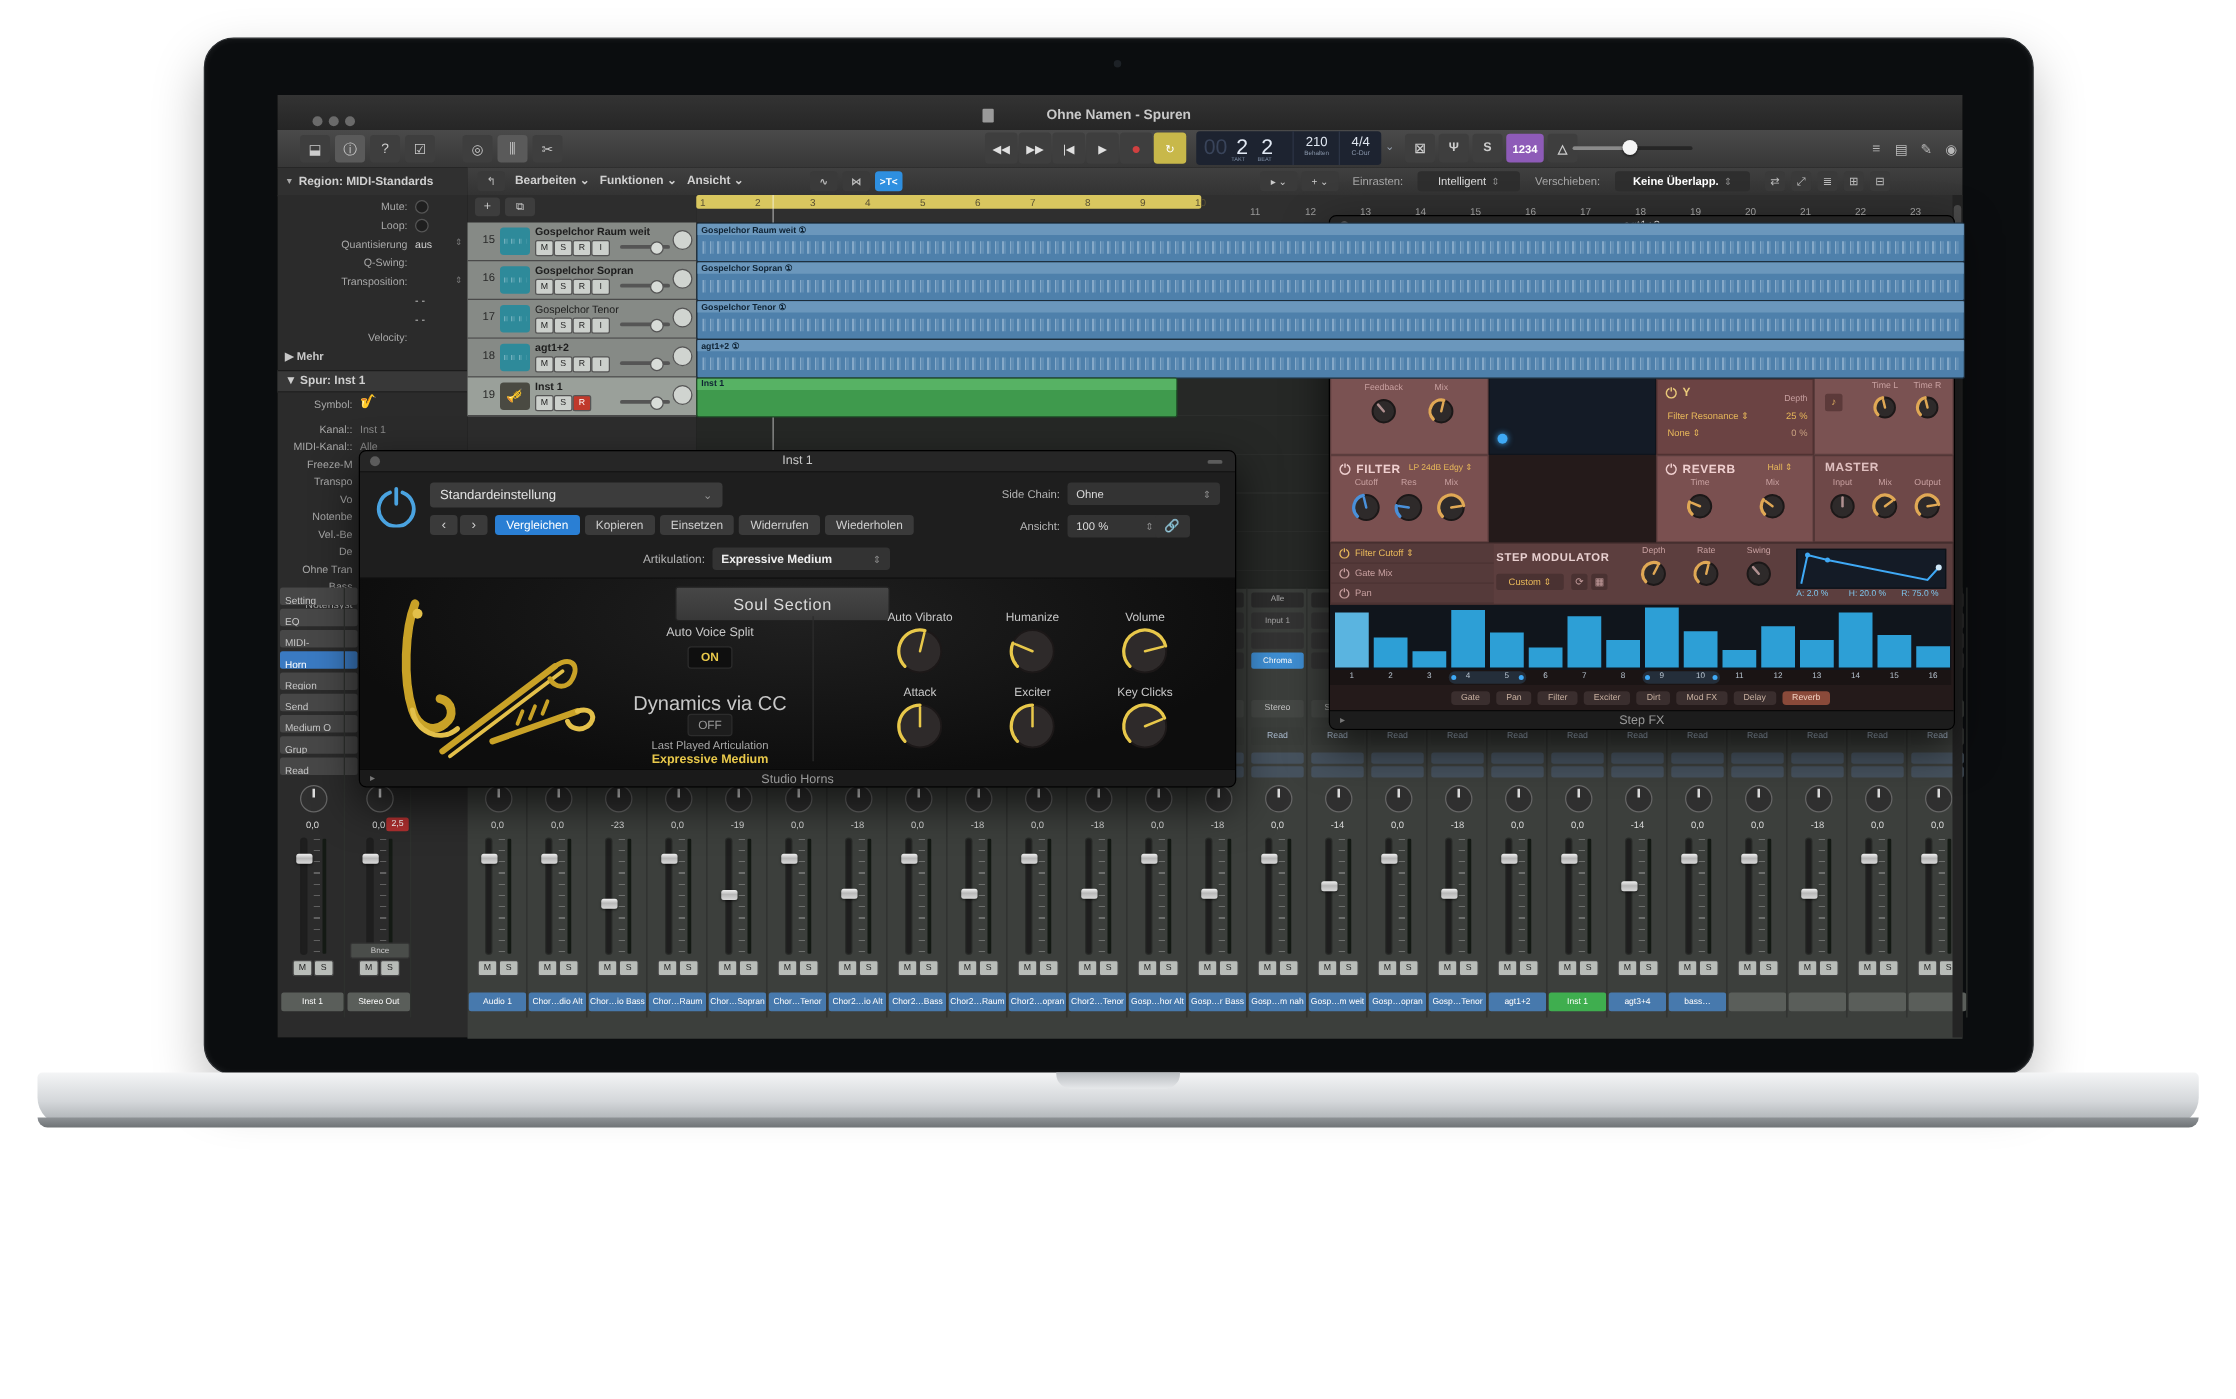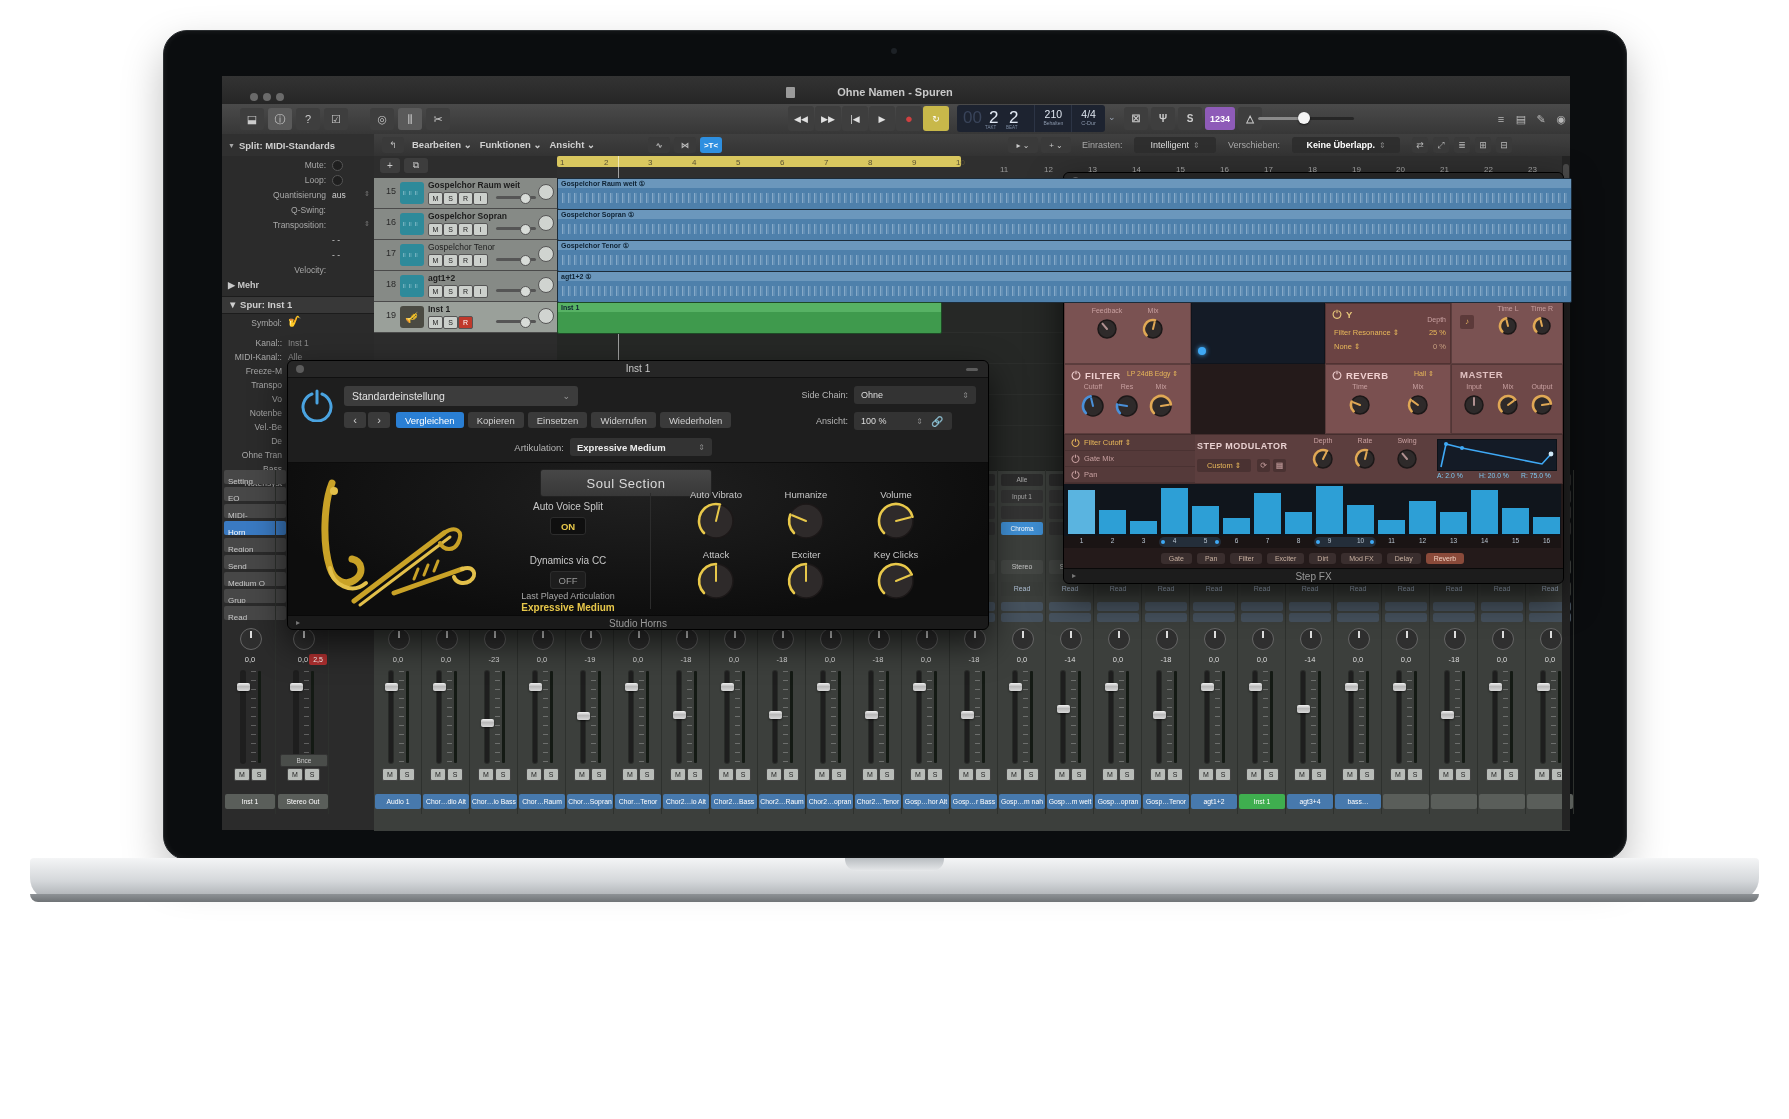--- a/index.html
+++ b/index.html
@@ -92,21 +92,21 @@
   </div>
   <div id="tb-faricons" class="abs" style="left:1494px;top:108px;height:22px;display:flex;gap:6px;">
       <div class="chip" style="width: 14px; height: 22px; color: rgb(184, 184, 184); font-size: 11px;">≡</div>
       <div class="chip" style="width: 14px; height: 22px; color: rgb(184, 184, 184); font-size: 11px;">▤</div>
       <div class="chip" style="width: 14px; height: 22px; color: rgb(184, 184, 184); font-size: 11px;">✎</div>
       <div class="chip" style="width: 14px; height: 22px; color: rgb(184, 184, 184); font-size: 11px;">◉</div>
     </div>
 
   <div class="abs" style="left:222px;top:134px;width:152px;height:22px;background:#303030;border-right:1px solid #191919;border-bottom:1px solid #1d1d1d;display:flex;align-items:center;">
     <span style="color:#a8a8a8;font-size:7px;margin:0 4px 0 6px;">▼</span>
-    <span class="txt" style="font-size:9.5px;font-weight:bold;color:#cfcfcf;">Split: MIDI-Standards</span>
+    <span class="txt" style="font-size:9.5px;font-weight:bold;color:#cfcfcf;">Region: MIDI-Standards</span>
   </div>
   <div class="abs" style="left:374px;top:134px;width:1196px;height:22px;background:linear-gradient(180deg,#404040,#333);border-bottom:1px solid #1d1d1d;"></div>
   <div class="abs chip" style="left:382px;top:137px;width:22px;height:16px;background:#3a3a3a;color:#bbb;font-size:9px;">↰</div>
   <div id="tb-menus" class="abs" style="left:412px;top:137px;height:16px;display:flex;gap:8px;">
       <div style="font-size: 9.5px; font-weight: bold; color: rgb(208, 208, 208); line-height: 16px;">Bearbeiten ⌄</div>
       <div style="font-size: 9.5px; font-weight: bold; color: rgb(208, 208, 208); line-height: 16px;">Funktionen ⌄</div>
       <div style="font-size: 9.5px; font-weight: bold; color: rgb(208, 208, 208); line-height: 16px;">Ansicht ⌄</div>
     </div>
   <div id="tb-toolicons" class="abs" style="left:648px;top:137px;height:16px;display:flex;gap:4px;">
       <div class="chip" style="width: 22px; height: 16px; background: rgb(58, 58, 58); color: rgb(187, 187, 187); font-size: 8px; font-weight: bold;">∿</div>
@@ -792,27 +792,27 @@
           <line x1="120" y1="106" x2="124" y2="96" stroke-width="3"></line>
           <line x1="130" y1="102" x2="134" y2="92" stroke-width="3"></line>
           <line x1="140" y1="98" x2="144" y2="88" stroke-width="3"></line>
         </g>
       </svg>
       <div style="position:absolute;left:362px;top:30px;width:1px;height:116px;background:#2c2c2c;"></div>
       <div class="abs txt" style="left:200px;top:38px;width:160px;text-align:center;font-size:10px;color:#c8c8c8;">Auto Voice Split</div>
       <div class="chip" style="position:absolute;left:262px;top:54px;width:34px;height:16px;background:#0f0f0f;border:1px solid #2c2c2c;">
         <span style="font-size:9.5px;font-weight:bold;color:#e8c84a;">ON</span>
       </div>
-      <div class="abs txt" style="left:200px;top:92px;width:160px;text-align:center;font-size:10px;color:#c8c8c8;">Dynamics via CC</div>
+      <div class="abs txt" style="left:200px;top:92px;width:160px;text-align:center;font-size:16px;color:#c8c8c8;">Dynamics via CC</div>
       <div class="chip" style="position:absolute;left:262px;top:108px;width:34px;height:16px;background:#1d1d1d;border:1px solid #2c2c2c;">
         <span style="font-size:9.5px;color:#9a9a9a;">OFF</span>
       </div>
       <div class="abs txt" style="left:180px;top:128px;width:200px;text-align:center;font-size:9px;color:#a8a8a8;">Last Played Articulation</div>
       <div class="abs txt" style="left:180px;top:139px;width:200px;text-align:center;font-size:10px;font-weight:bold;color:#e8c84a;">Expressive Medium</div>
-      <div id="horns-knobs" style="position: absolute; left: 368px; top: 0px; width: 300px; height: 152px;">
+      <div id="horns-knobs" style="position: absolute; left: 388px; top: 0px; width: 300px; height: 152px;">
           <div style="position: absolute; left: 10px; top: 26px; width: 100px; text-align: center; font-size: 9.5px; color: rgb(200, 200, 200);">Auto Vibrato</div>
           <div style="position: absolute; left: 40px; top: 38px; width: 40px; height: 40px;"><svg width="40" height="40" viewBox="0 0 40 40">
               <circle cx="20" cy="20" r="17" fill="#2e2a2a" stroke="#1c1818" stroke-width="1.5"></circle>
               <path d="M7.979184719828693 32.020815280171306 A17 17 0 0 1 23.96857118555038 3.4697113532394965" fill="none" stroke="#e8c84a" stroke-width="2.6" stroke-linecap="round"></path>
               <line x1="20" y1="20" x2="23.50168045783857" y2="5.414451194034848" stroke="#e8c84a" stroke-width="2" stroke-linecap="round"></line>
             </svg></div>
           <div style="position: absolute; left: 100px; top: 26px; width: 100px; text-align: center; font-size: 9.5px; color: rgb(200, 200, 200);">Humanize</div>
           <div style="position: absolute; left: 130px; top: 38px; width: 40px; height: 40px;"><svg width="40" height="40" viewBox="0 0 40 40">
               <circle cx="20" cy="20" r="17" fill="#2e2a2a" stroke="#1c1818" stroke-width="1.5"></circle>
               <path d="M7.979184719828693 32.020815280171306 A17 17 0 0 1 4.294047947308123 13.494381649793482" fill="none" stroke="#e8c84a" stroke-width="2.6" stroke-linecap="round"></path>

